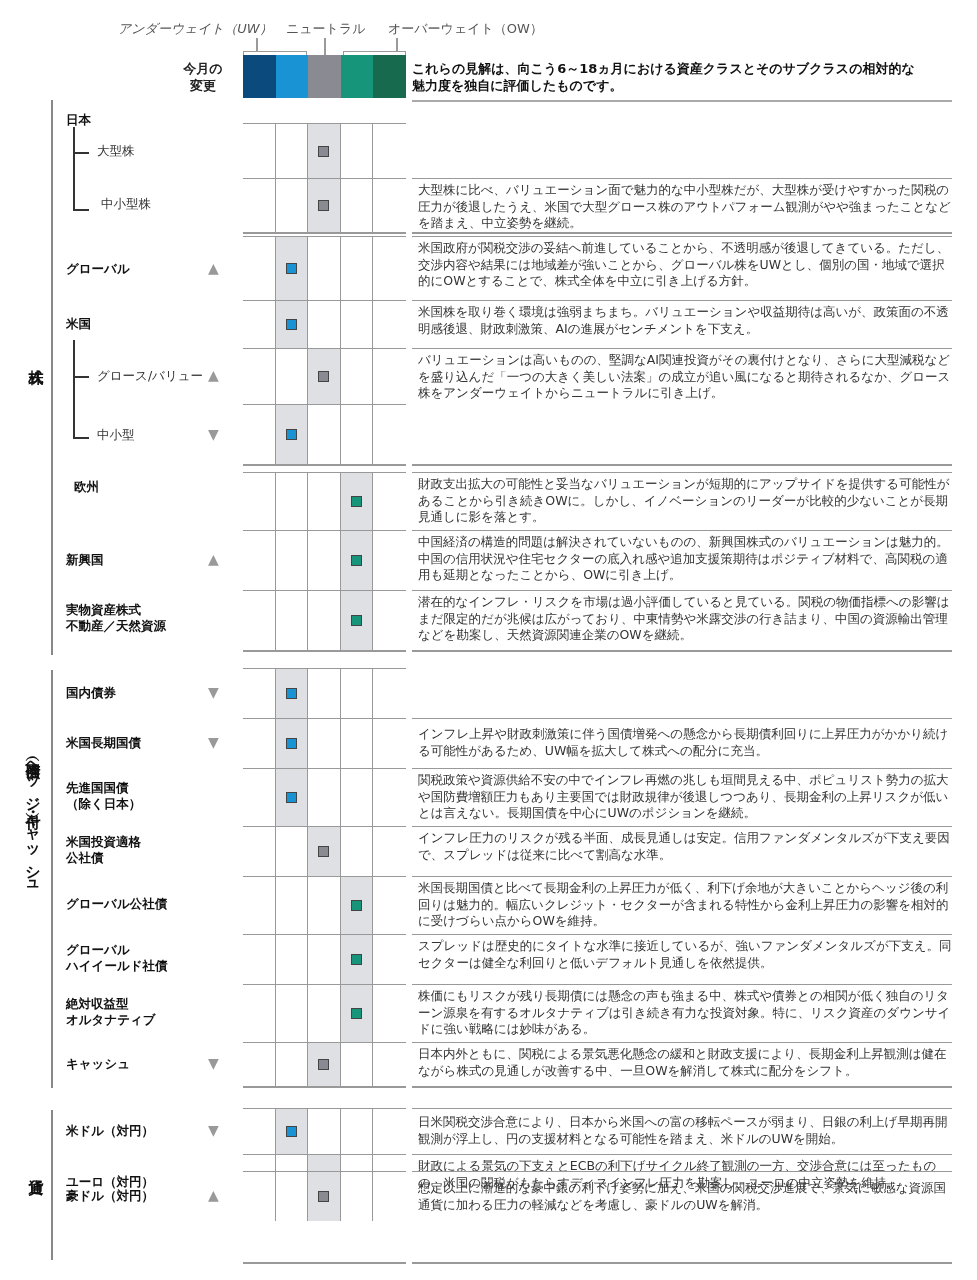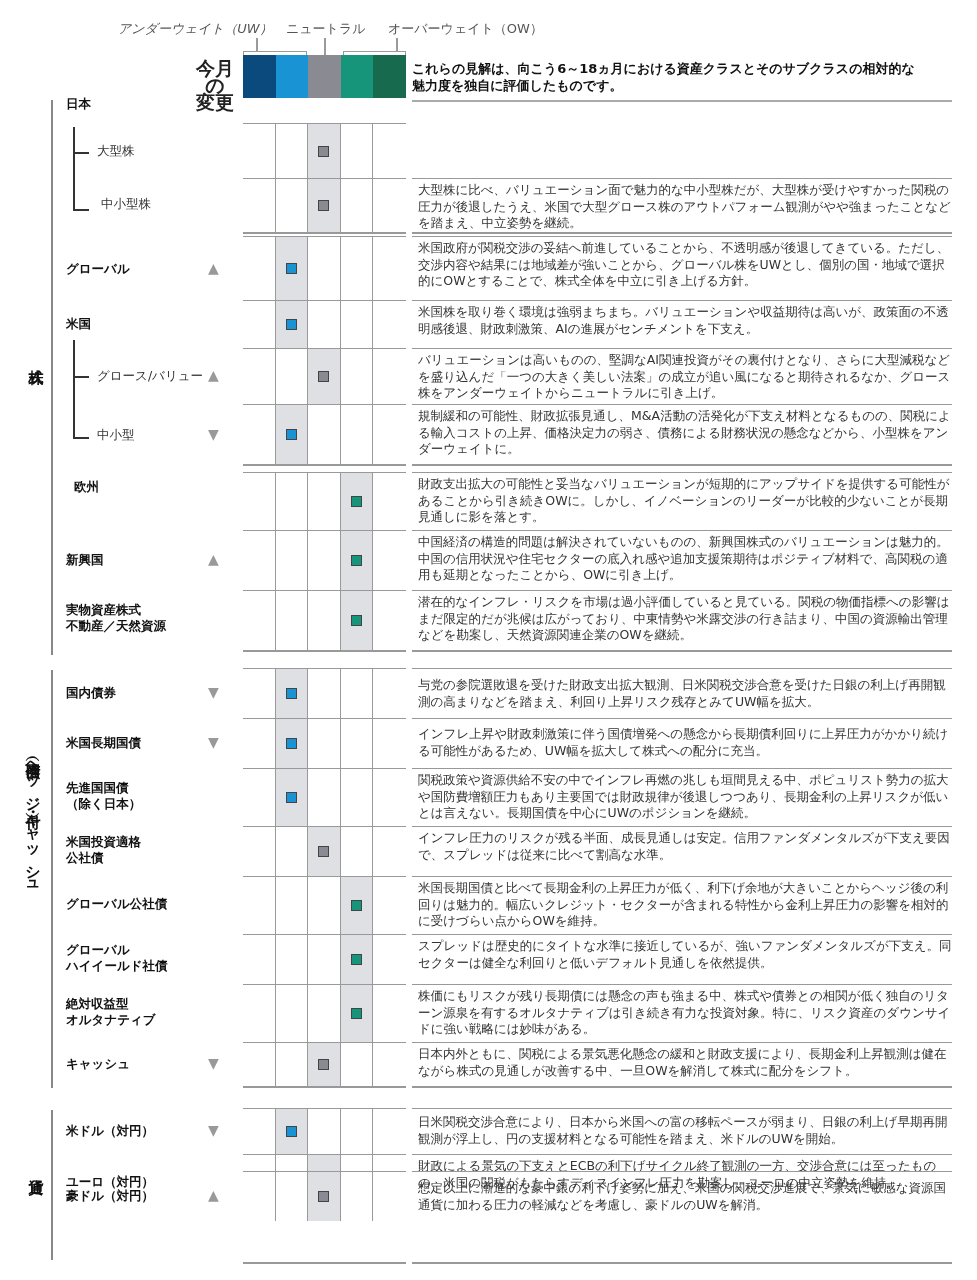--- a/index.html
+++ b/index.html
@@ -5,21 +5,21 @@
   * { box-sizing: border-box; margin: 0; padding: 0; }
   html, body { width: 977px; height: 1280px; background: #ffffff; overflow: hidden; }
   body { position: relative; font-family: "DejaVu Sans", "Liberation Sans", sans-serif; color: #222; }
 
   .legend-label { position: absolute; top: 20px; font-size: 13px; color: #555; white-space: nowrap; }
   .bracket { position: absolute; border: 1.5px solid #9a9a9a; border-bottom: none; height: 6px; }
   .tick { position: absolute; width: 1.5px; background: #9a9a9a; }
 
   .header-bar { position: absolute; left: 243px; top: 55px; height: 43px; display: flex; }
   .header-bar .seg { width: 32.6px; height: 100%; }
-  .change-label { position: absolute; left: 190px; top: 60px; width: 50px; font-size: 19px; font-weight: bold; text-align: center; line-height: 17px; }
+  .change-label { position: absolute; left: 178px; top: 60px; width: 50px; font-size: 13px; font-weight: bold; text-align: center; line-height: 17px; }
   .intro { position: absolute; left: 412px; top: 60px; width: 540px; font-size: 13px; font-weight: bold; line-height: 17px; color: #111; }
   .intro-line { position: absolute; left: 412px; top: 100px; width: 540px; height: 2px; background: #aaa; }
 
   .section-bar { position: absolute; left: 51px; width: 1.5px; background: #888; }
   .section-title { position: absolute; left: 22px; width: 22px; font-size: 15px; font-weight: bold; line-height: 17px; text-align: center; color: #111; }
 
   .row { position: absolute; left: 0; width: 977px; }
   .row-label { position: absolute; left: 66px; font-size: 12.5px; font-weight: bold; line-height: 16px; color: #111; white-space: nowrap; }
   .row-label.sub { font-weight: normal; color: #333; }
   .change-arrow { position: absolute; left: 208px; font-size: 14px; color: #999; }
@@ -63,21 +63,21 @@
 </div>
 <div class="intro">
   <div>これらの見解は、向こう6～18ヵ月における資産クラスとそのサブクラスの相対的な</div>
   <div>魅力度を独自に評価したものです。</div>
 </div>
 <div class="intro-line"></div>
 
 <div class="section-bar" style="top:100px; height:555px;"></div>
 <div class="section-title" style="top:358px; writing-mode:vertical-rl;">株式</div>
 
-<div class="row-label" style="top:96px;">日本</div>
+<div class="row-label" style="top:112px;">日本</div>
 <div class="tree-v" style="left:73px; top:127px; height:83px;"></div>
 <div class="tree-h" style="left:73px; top:152px; width:16px;"></div>
 <div class="tree-h" style="left:73px; top:209px; width:16px;"></div>
 
 <div class="tree-v" style="left:73px; top:340px; height:98px;"></div>
 <div class="tree-h" style="left:73px; top:376px; width:16px;"></div>
 <div class="tree-h" style="left:73px; top:437px; width:16px;"></div>
 
 <div class="row" style="top:123px; height:55px;">
   <div class="row-label sub" style="left:97px; top:20px;">大型株</div>
@@ -157,21 +157,20 @@
   <div class="change-arrow" style="top:22px;">▼</div>
   <div class="grid-cells">
     <div class="cell"></div>
     <div class="cell active">
         <span class="mark" style="background:#1a93d4;"></span>
       </div>
     <div class="cell"></div>
     <div class="cell"></div>
     <div class="cell"></div>
   </div>
-  <div class="row-text">規制緩和の可能性、財政拡張見通し、M&amp;A活動の活発化が下支え材料となるものの、関税による輸入コストの上昇、価格決定力の弱さ、債務による財務状況の懸念などから、小型株をアンダーウェイトに。</div>
 </div>
 <div class="end-line" style="top:464px;"></div>
 <div class="end-line text" style="top:464px;"></div>
 
 <div class="row" style="top:472px; height:58px;">
   <div class="row-label" style="top:7px;margin-left:8px;">欧州</div>
   <div class="grid-cells">
     <div class="cell"></div>
     <div class="cell"></div>
     <div class="cell"></div>
@@ -225,21 +224,20 @@
   <div class="change-arrow" style="top:16px;">▼</div>
   <div class="grid-cells">
     <div class="cell"></div>
     <div class="cell active">
         <span class="mark" style="background:#1a93d4;"></span>
       </div>
     <div class="cell"></div>
     <div class="cell"></div>
     <div class="cell"></div>
   </div>
-  <div class="row-text" style="padding-top:8px;">与党の参院選敗退を受けた財政支出拡大観測、日米関税交渉合意を受けた日銀の利上げ再開観測の高まりなどを踏まえ、利回り上昇リスク残存とみてUW幅を拡大。</div>
 </div>
 
 <div class="row" style="top:718px; height:50px;">
   <div class="row-label" style="top:17px;">米国長期国債</div>
   <div class="change-arrow" style="top:16px;">▼</div>
   <div class="grid-cells">
     <div class="cell"></div>
     <div class="cell active">
         <span class="mark" style="background:#1a93d4;"></span>
       </div>

